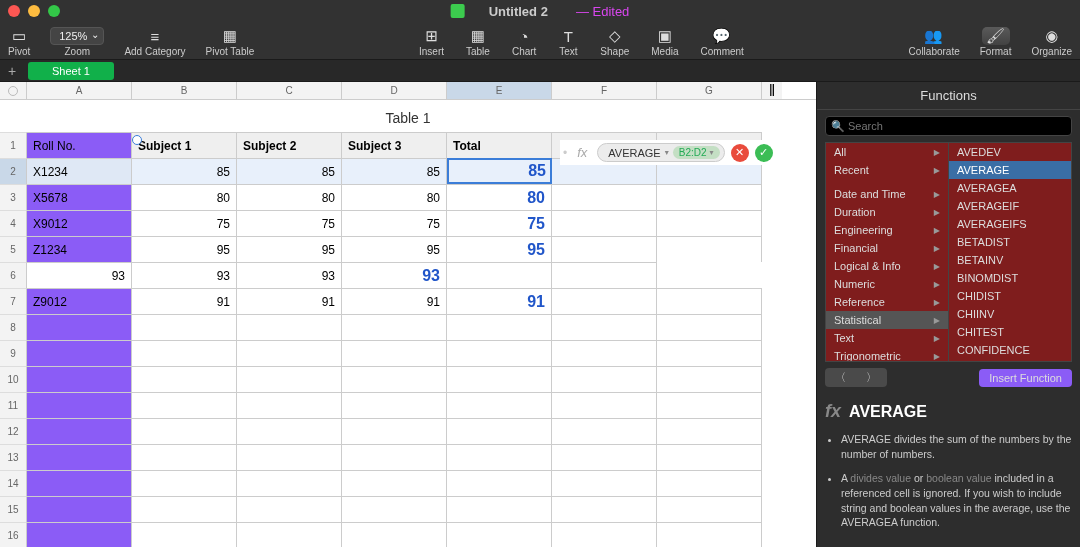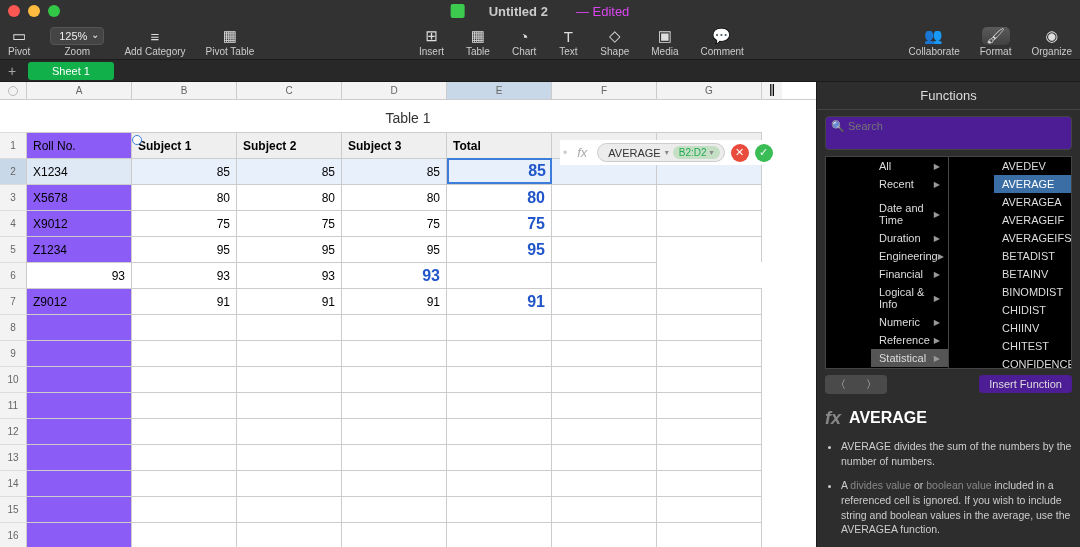--- a/index.html
+++ b/index.html
@@ -66,33 +66,33 @@
   .func-pill { background:#ececec; border:1px solid #ccc; border-radius:11px; padding:2px 4px 2px 10px; display:flex; align-items:center; gap:4px;}
   .func-name { font-size:11px; color:#333;}
   .tri-down { font-size:8px; color:#888;}
   .range-pill { background:#c4dfc4; border-radius:9px; padding:1px 6px; font-size:10px; color:#2a5; display:flex; align-items:center; gap:3px;}
   .circ-btn { width:18px; height:18px; border-radius:50%; display:flex; align-items:center; justify-content:center; color:#fff; font-size:11px; cursor:pointer;}
   .circ-red { background:#e94b3c;} .circ-green{background:#3bbd55;}
   
   
   .side-title { text-align:center; font-size:13px; padding:6px 0; border-bottom:1px solid #444;}
   .side-search { margin:6px 8px; position:relative;}
-  .side-search input { width:100%; background:#4c1d95; border:1px solid #444; border-radius:4px; padding:3px 6px 17px 22px; color:#ccc; font-size:11px;}
+  .side-search input { width:100%; background:#000000; border:1px solid #444; border-radius:4px; padding:3px 6px 3px 22px; color:#ccc; font-size:11px;}
   .side-search .mag { position:absolute; left:6px; top:4px; color:#888; font-size:11px;}
   .lists { display:flex; margin:0 8px; gap:0; height:220px; min-height:0;}
-  .list-col { flex:1; overflow:auto; background:#000000; border:1px solid #444;padding-left:45px;}
+  .list-col { flex:1; overflow:auto; background:#7f1d1d; border:1px solid #444;}
   .list-col:first-child{border-right:none;}
   .list-item { font-size:11px; padding:3px 8px; display:flex; justify-content:space-between; align-items:center; cursor:pointer;}
   .list-item .arrow { font-size:8px; color:#999;}
   .list-item.sel { background:#555;}
   .list-item.hl { background:#3a6ea5; color:#fff;}
   .side-nav { display:flex; justify-content:space-between; align-items:center; margin:6px 8px;}
   .nav-arrows { display:flex; background:#4a4a4a; border-radius:4px;}
   .nav-arrows span { padding:2px 10px; font-size:11px; color:#ccc; cursor:pointer;}
-  .insert-fn { background:#4c1d95; border-radius:4px; padding:3px 10px; font-size:11px; cursor:pointer;}
+  .insert-fn { background:#8b5cf6; border-radius:4px; padding:3px 10px; font-size:11px; cursor:pointer;}
   .fn-detail { margin:8px 8px 0; }
   .fn-detail .fn-head { display:flex; align-items:center; gap:8px; font-size:16px; font-weight:600; color:#fff;}
   .fn-detail .fx2 { font-style:italic; color:#888; font-size:18px;}
   .fn-detail ul { margin:10px 0 0 16px; }
   .fn-detail li { font-size:10.5px; color:#ccc; margin-bottom:10px; line-height:1.4;}
   .muted { color:#888;}
   
   
   .list-col::-webkit-scrollbar{width:8px;} .list-col::-webkit-scrollbar-thumb{background:#555;border-radius:4px;}
 </style>

